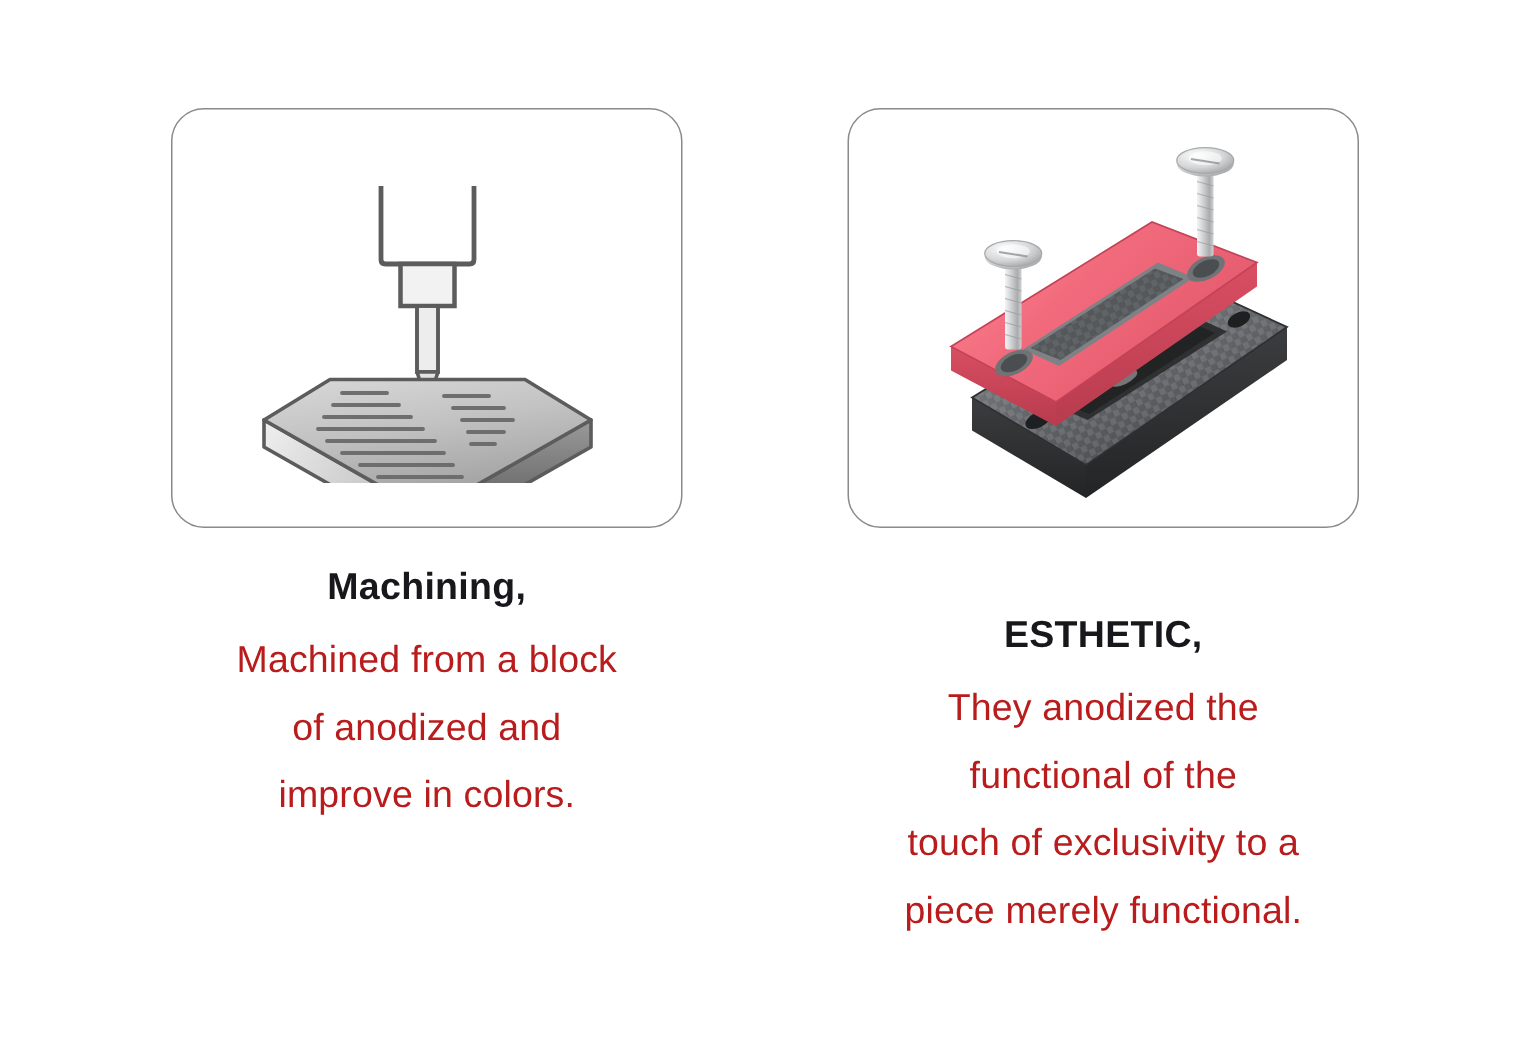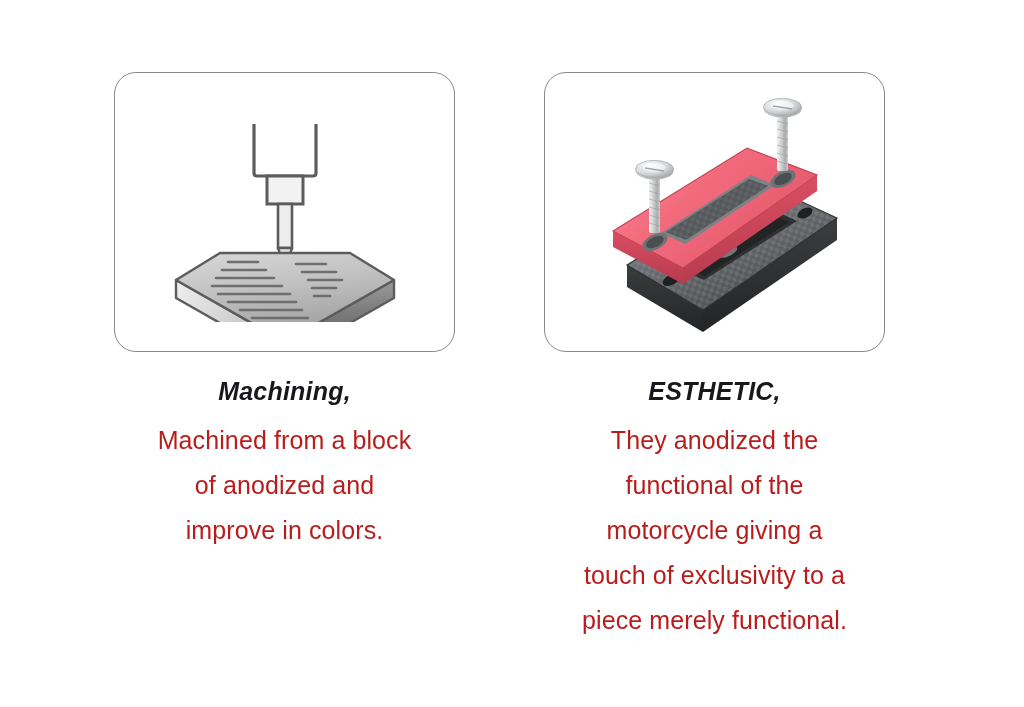--- a/index.html
+++ b/index.html
@@ -29,21 +29,21 @@
 
   .feature-column {
     position: absolute;
     top: 72px;
     width: 343px;
     display: flex;
     flex-direction: column;
     align-items: center;
   }
   .feature-column.col-1 { left: 113px; }
-  .feature-column.col-2 { left: 543px; }
+  .feature-column.col-2 { left: 564px; gap: 32px; }
 
   .icon-card {
     width: 341px;
     height: 280px;
     box-sizing: border-box;
     border: 1.6px solid #8a8a8a;
     border-radius: 22px;
     background: #ffffff;
     position: relative;
     display: flex;
@@ -62,21 +62,20 @@
     text-align: center;
   }
 
   .caption-title {
     font-size: 25px;
     font-weight: bold;
     color: #18181c;
     letter-spacing: 0.2px;
     line-height: 34px;
     margin: 0 0 10px 0;
-    font-style: italic;
   }
 
   .caption-body {
     font-size: 25px;
     font-weight: normal;
     color: #b91c1c;
     line-height: 45px;
     margin: 0;
     letter-spacing: 0.1px;
   }
@@ -267,20 +266,19 @@
           <line x1="208" y1="19" x2="227" y2="22" stroke="#8f9193" stroke-width="1.4" opacity="0.8"></line>
         </g>
       </svg>
     </div>
 
     <div class="caption-block">
       <div class="caption-title">ESTHETIC,</div>
       <div class="caption-body">
         <span class="line">They anodized the</span>
         <span class="line">functional of the</span>
-        <span class="line">motorcycle giving a</span>
         <span class="line">touch of exclusivity to a</span>
         <span class="line">piece merely functional.</span>
       </div>
     </div>
   </div>
 
 </div>
 
 </body></html>

